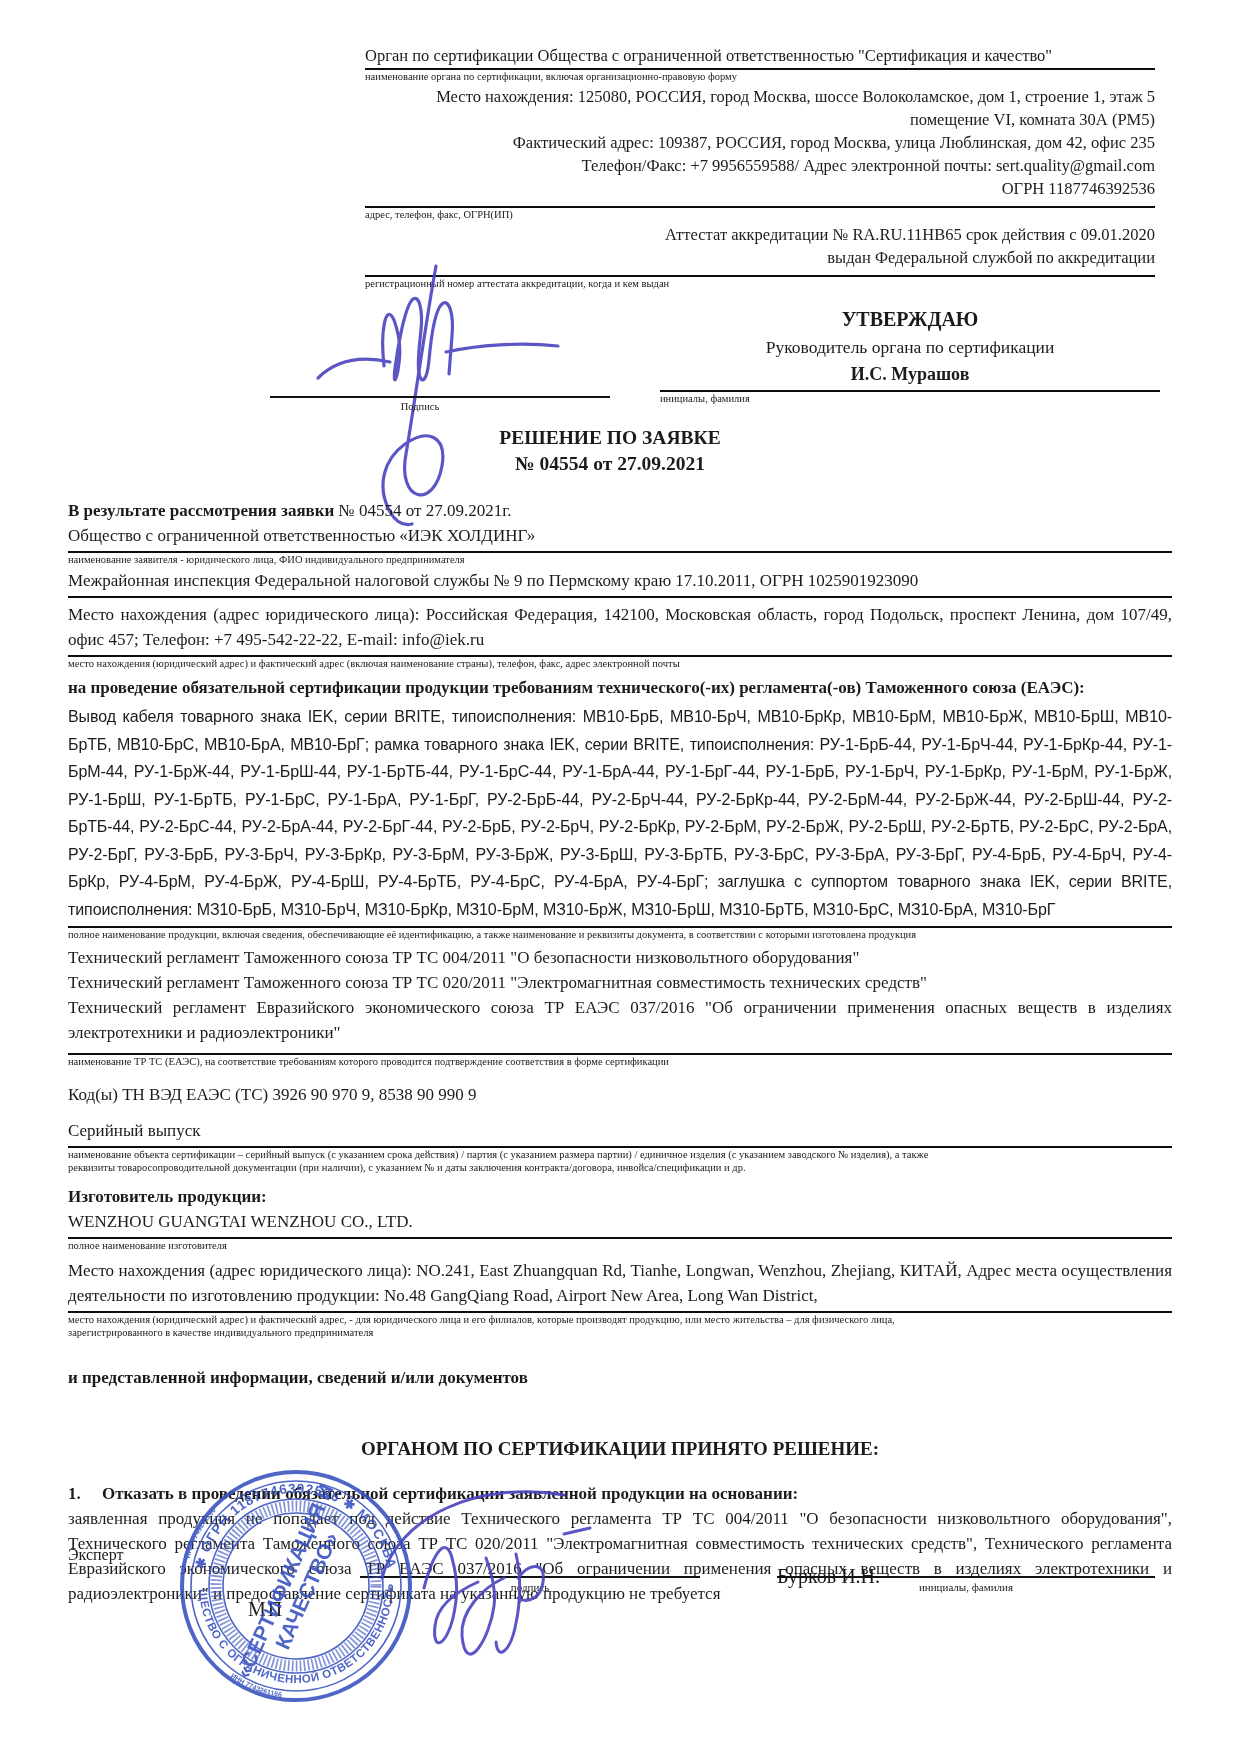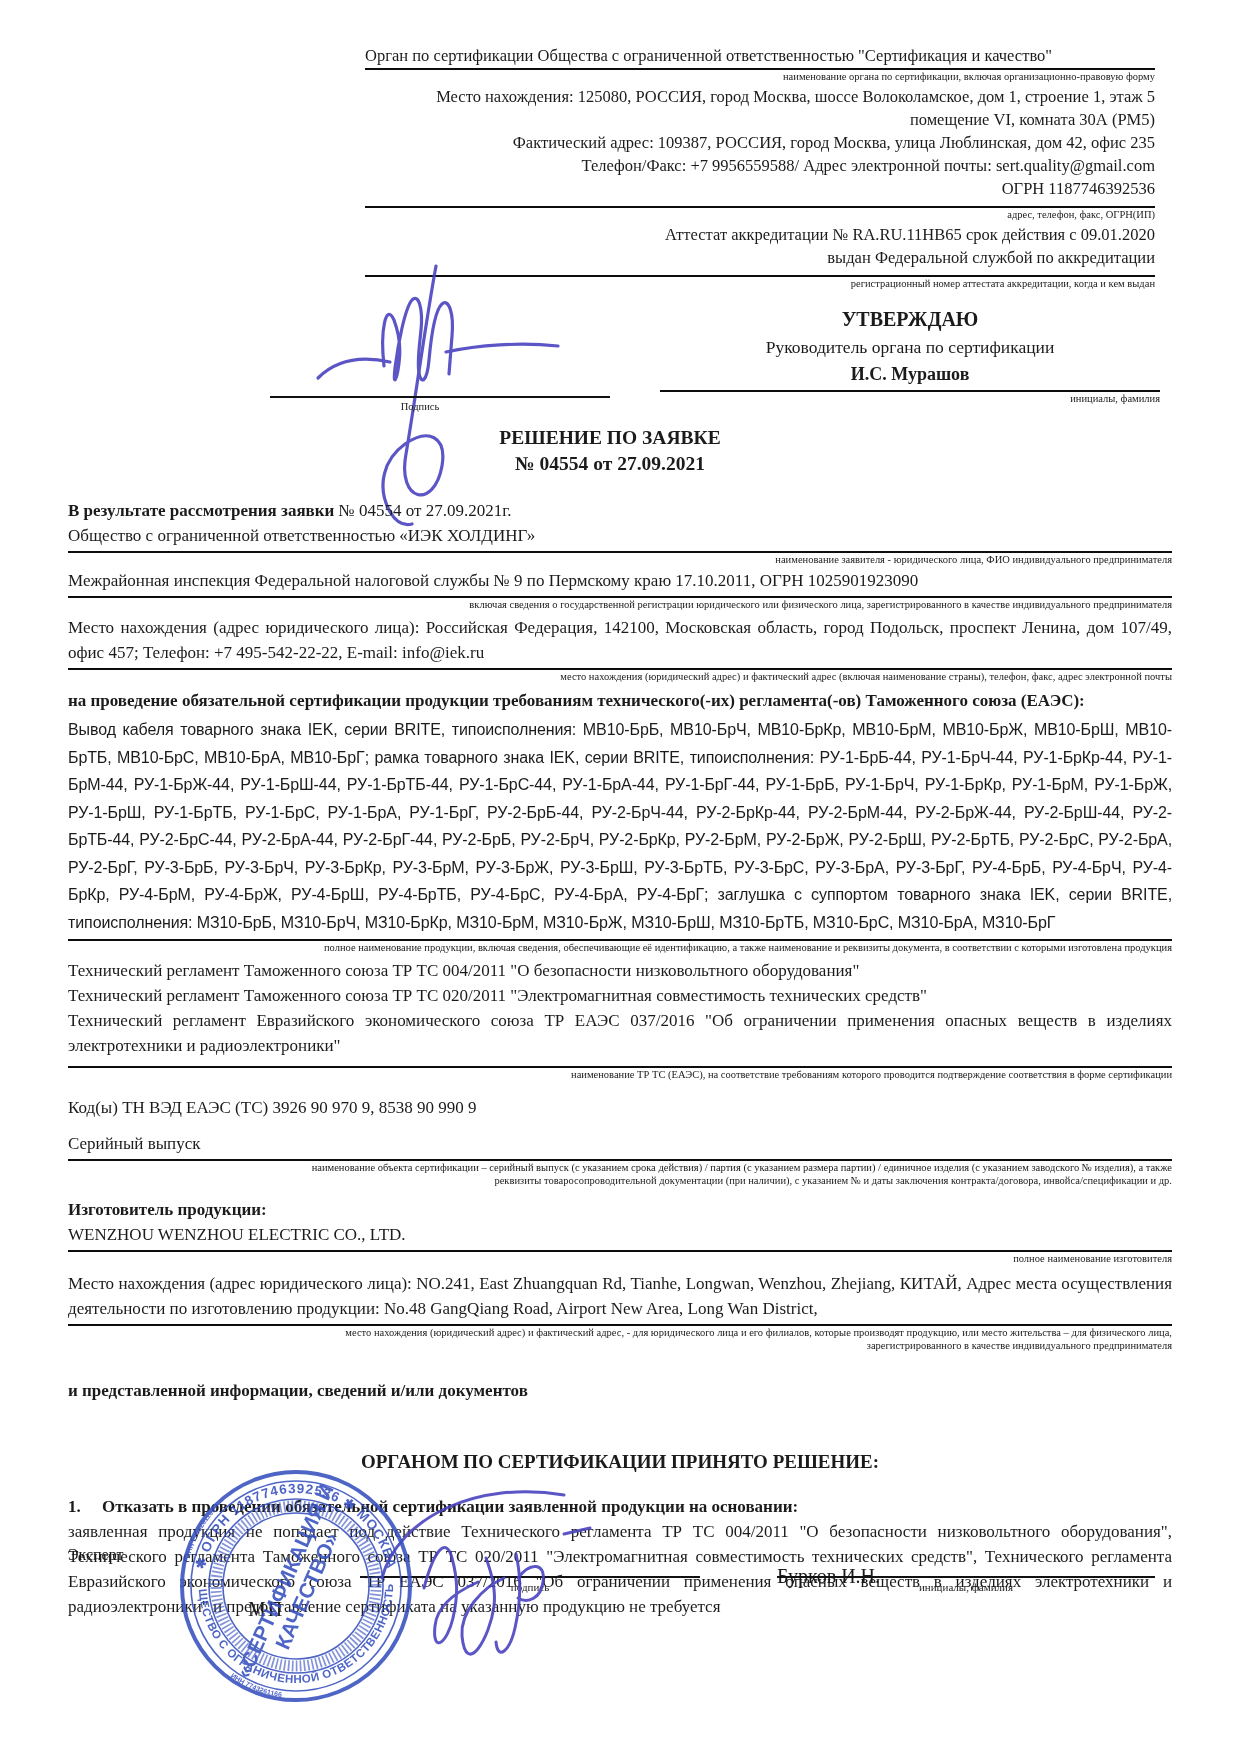--- a/index.html
+++ b/index.html
@@ -1,21 +1,21 @@
 <!DOCTYPE html>
 <html><head>
 <meta charset="utf-8">
 <style>
   html,body{margin:0;padding:0;background:#888;}
   .page{position:relative;width:1240px;height:1754px;margin:0 auto;background:#ffffff;
         font-family:"Liberation Serif",serif;color:#1b1b1b;overflow:hidden;}
   .hdr{position:absolute;left:365px;top:46px;width:790px;font-size:16.5px;line-height:19px;}
   .hdr .org{ text-align:left;}
   .rule{border-top:2.5px solid #0d0d0d;height:0;margin-top:3px;}
-  .caption{font-size:10.5px;line-height:12px;text-align:right;color:#1b1b1b;margin-top:1px;}
+  .caption{font-size:10.5px;line-height:12px;text-align:left;color:#1b1b1b;margin-top:1px;}
   .hdr .right{text-align:right;margin-top:4px;}
   .approve-block{position:absolute;left:660px;top:308px;width:500px;text-align:center;}
   .approve-block .a1{font-weight:bold;font-size:20px;}
   .approve-block .a2{font-size:17.5px;margin-top:6px;}
   .approve-block .a3{font-weight:bold;font-size:18px;margin-top:6px;}
   .approve-block .rule{margin-top:5px;border-top:2px solid #0d0d0d;}
   .sign-line-top{position:absolute;left:270px;top:396px;width:340px;border-top:2.5px solid #111;}
   .sign-cap-top{position:absolute;left:290px;top:401px;width:260px;font-size:10.5px;text-align:center;}
   .title-block{position:absolute;left:330px;top:425px;width:560px;text-align:center;font-weight:bold;font-size:19.5px;line-height:26px;}
   .bodyflow{position:absolute;left:68px;top:486px;width:1104px;font-size:17px;line-height:25px;}
@@ -80,40 +80,39 @@
     <div>№ 04554 от 27.09.2021</div>
   </div>
 
   <div class="bodyflow">
     <div style="margin-top:12px;"><span class="b">В результате рассмотрения заявки</span><span> № 04554 от 27.09.2021г.</span></div>
     <div>Общество с ограниченной ответственностью «ИЭК ХОЛДИНГ»</div>
     <div class="rule"></div>
     <div class="caption">наименование заявителя - юридического лица, ФИО индивидуального предпринимателя</div>
     <div style="margin-top:2px;">Межрайонная инспекция Федеральной налоговой службы № 9 по Пермскому краю 17.10.2011, ОГРН 1025901923090</div>
     <div class="rule"></div>
-    <div class="caption">включая сведения о государственной регистрации юридического или физического лица, зарегистрированного в качестве индивидуального предпринимателя</div>
     <div style="margin-top:4px;" class="just">Место нахождения (адрес юридического лица): Российская Федерация, 142100, Московская область, город Подольск, проспект Ленина, дом 107/49, офис 457; Телефон: +7 495-542-22-22, E-mail: info@iek.ru</div>
     <div class="rule"></div>
     <div class="caption">место нахождения (юридический адрес) и фактический адрес (включая наименование страны), телефон, факс, адрес электронной почты</div>
     <div class="b just" style="margin-top:5px;">на проведение обязательной сертификации продукции требованиям технического(-их) регламента(-ов) Таможенного союза (ЕАЭС):</div>
     <div class="sans" style="margin-top:3px;">Вывод кабеля товарного знака IEK, серии BRITE, типоисполнения: МВ10-БрБ, МВ10-БрЧ, МВ10-БрКр, МВ10-БрМ, МВ10-БрЖ, МВ10-БрШ, МВ10-БрТБ, МВ10-БрС, МВ10-БрА, МВ10-БрГ; рамка товарного знака IEK, серии BRITE, типоисполнения: РУ-1-БрБ-44, РУ-1-БрЧ-44, РУ-1-БрКр-44, РУ-1-БрМ-44, РУ-1-БрЖ-44, РУ-1-БрШ-44, РУ-1-БрТБ-44, РУ-1-БрС-44, РУ-1-БрА-44, РУ-1-БрГ-44, РУ-1-БрБ, РУ-1-БрЧ, РУ-1-БрКр, РУ-1-БрМ, РУ-1-БрЖ, РУ-1-БрШ, РУ-1-БрТБ, РУ-1-БрС, РУ-1-БрА, РУ-1-БрГ, РУ-2-БрБ-44, РУ-2-БрЧ-44, РУ-2-БрКр-44, РУ-2-БрМ-44, РУ-2-БрЖ-44, РУ-2-БрШ-44, РУ-2-БрТБ-44, РУ-2-БрС-44, РУ-2-БрА-44, РУ-2-БрГ-44, РУ-2-БрБ, РУ-2-БрЧ, РУ-2-БрКр, РУ-2-БрМ, РУ-2-БрЖ, РУ-2-БрШ, РУ-2-БрТБ, РУ-2-БрС, РУ-2-БрА, РУ-2-БрГ, РУ-3-БрБ, РУ-3-БрЧ, РУ-3-БрКр, РУ-3-БрМ, РУ-3-БрЖ, РУ-3-БрШ, РУ-3-БрТБ, РУ-3-БрС, РУ-3-БрА, РУ-3-БрГ, РУ-4-БрБ, РУ-4-БрЧ, РУ-4-БрКр, РУ-4-БрМ, РУ-4-БрЖ, РУ-4-БрШ, РУ-4-БрТБ, РУ-4-БрС, РУ-4-БрА, РУ-4-БрГ; заглушка с суппортом товарного знака IEK, серии BRITE, типоисполнения: МЗ10-БрБ, МЗ10-БрЧ, МЗ10-БрКр, МЗ10-БрМ, МЗ10-БрЖ, МЗ10-БрШ, МЗ10-БрТБ, МЗ10-БрС, МЗ10-БрА, МЗ10-БрГ</div>
     <div class="rule"></div>
     <div class="caption">полное наименование продукции, включая сведения, обеспечивающие её идентификацию, а также наименование и реквизиты документа, в соответствии с которыми изготовлена продукция</div>
     <div style="margin-top:4px;">Технический регламент Таможенного союза ТР ТС 004/2011 "О безопасности низковольтного оборудования"</div>
     <div>Технический регламент Таможенного союза ТР ТС 020/2011 "Электромагнитная совместимость технических средств"</div>
     <div class="just">Технический регламент Евразийского экономического союза ТР ЕАЭС 037/2016 "Об ограничении применения опасных веществ в изделиях электротехники и радиоэлектроники"</div>
     <div class="rule" style="margin-top:8px;"></div>
     <div class="caption">наименование ТР ТС (ЕАЭС), на соответствие требованиям которого проводится подтверждение соответствия в форме сертификации</div>
     <div style="margin-top:14px;">Код(ы) ТН ВЭД ЕАЭС (ТС) 3926 90 970 9, 8538 90 990 9</div>
     <div style="margin-top:11px;">Серийный выпуск</div>
     <div class="rule"></div>
     <div class="caption">наименование объекта сертификации – серийный выпуск (с указанием срока действия) / партия (с указанием размера партии) / единичное изделия (с указанием заводского № изделия), а также</div>
     <div class="caption">реквизиты товаросопроводительной документации (при наличии), с указанием № и даты заключения контракта/договора, инвойса/спецификации и др.</div>
     <div class="b" style="margin-top:10px;">Изготовитель продукции:</div>
-    <div>WENZHOU WENZHOU ELECTRIC CO., LTD.</div>
+    <div>WENZHOU GUANGTAI WENZHOU CO., LTD.</div>
     <div class="rule"></div>
     <div class="caption">полное наименование изготовителя</div>
     <div class="just" style="margin-top:6px;">Место нахождения (адрес юридического лица):  NO.241, East Zhuangquan Rd, Tianhe, Longwan, Wenzhou, Zhejiang, КИТАЙ, Адрес места осуществления деятельности по изготовлению продукции: No.48 GangQiang Road, Airport New Area, Long Wan District,</div>
     <div class="rule"></div>
     <div class="caption">место нахождения (юридический адрес) и фактический адрес, - для юридического лица и его филиалов, которые производят продукцию, или место жительства – для физического лица,</div>
     <div class="caption">зарегистрированного в качестве индивидуального предпринимателя</div>
     <div class="b" style="margin-top:26px;">и представленной информации, сведений и/или документов</div>
     <div class="b center" style="margin-top:46px;font-size:19px;">ОРГАНОМ ПО СЕРТИФИКАЦИИ ПРИНЯТО РЕШЕНИЕ:</div>
     <div class="b prewrap" style="margin-top:20px;">1.     Отказать в проведении обязательной сертификации заявленной продукции на основании:</div>
     <div class="just">заявленная продукция не попадает под действие Технического регламента ТР ТС 004/2011 "О безопасности низковольтного оборудования", Технического регламента Таможенного союза ТР ТС 020/2011 "Электромагнитная совместимость технических средств", Технического регламента Евразийского экономического союза ТР ЕАЭС 037/2016 "Об ограничении применения опасных веществ в изделиях электротехники и радиоэлектроники" и предоставление сертификата на указанную продукцию не требуется</div>

